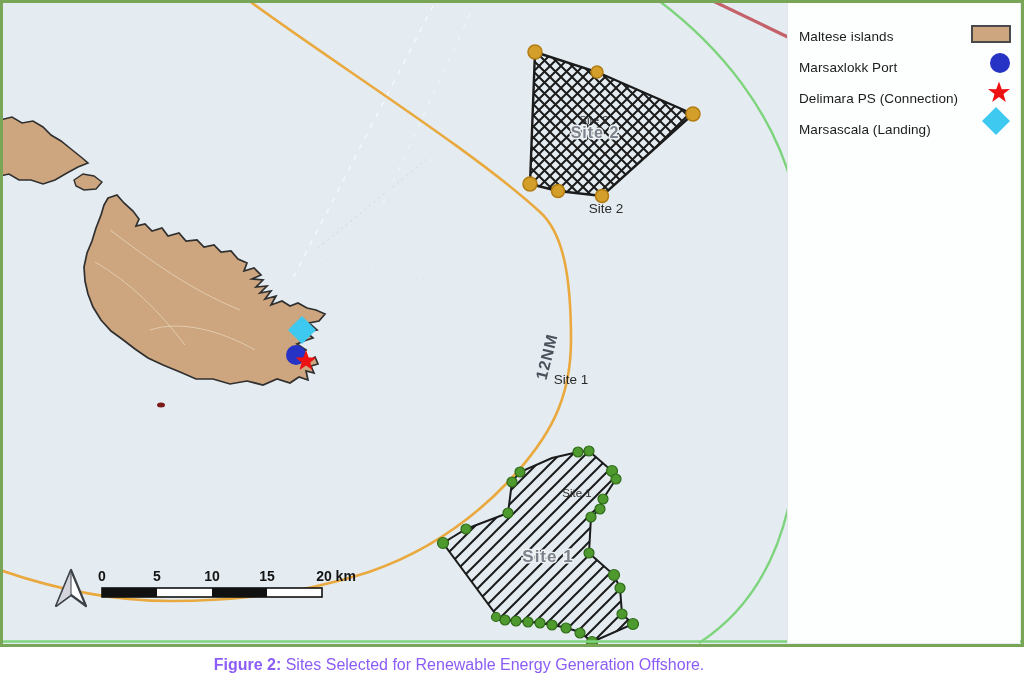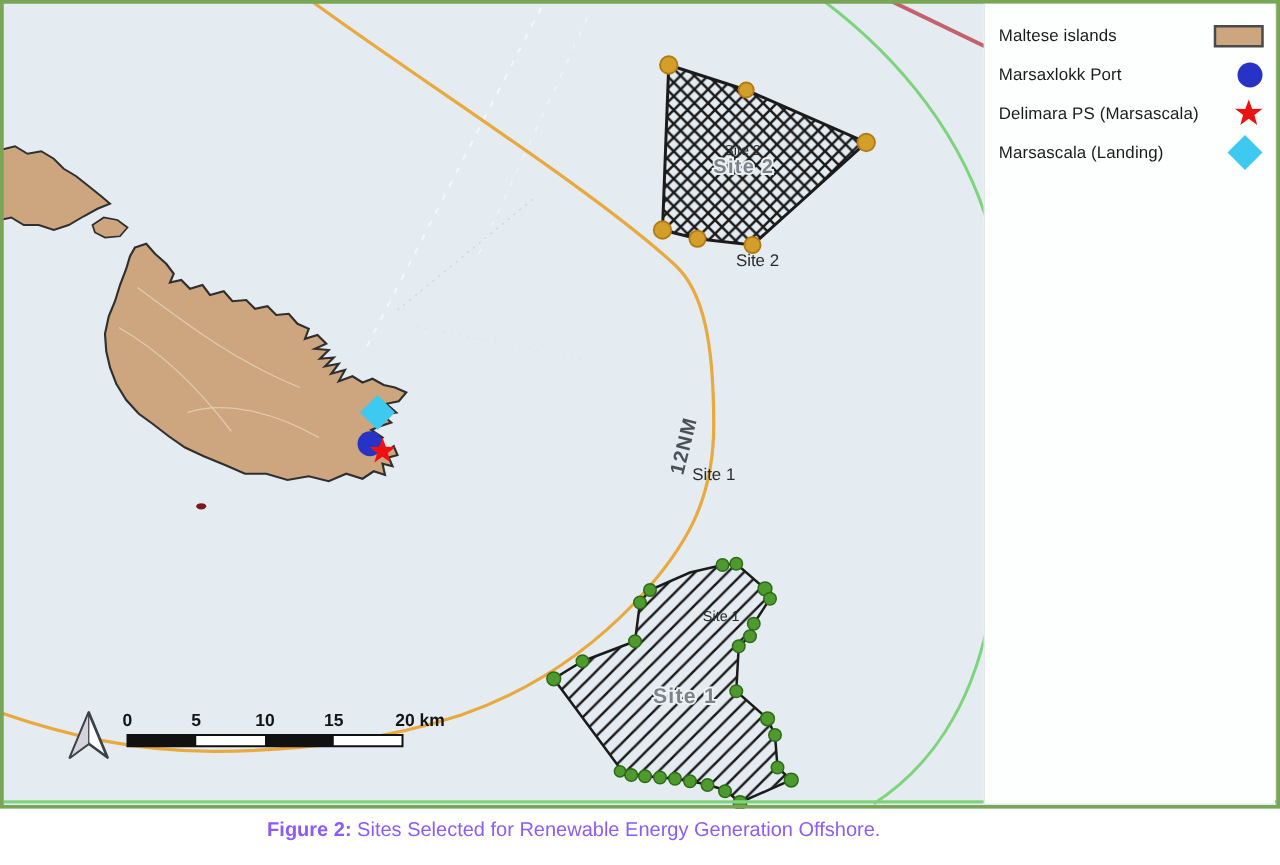--- a/index.html
+++ b/index.html
@@ -1,21 +1,21 @@
 <!DOCTYPE html>
 <html><head>
 <meta charset="utf-8">
 <style>
   html,body{margin:0;padding:0;}
   .page{position:relative;width:1024px;height:692px;background:#ffffff;overflow:hidden;
         font-family:"Liberation Sans",sans-serif;}
   .map-svg{position:absolute;left:0;top:0;}
   .legend{position:absolute;top:3px;right:4px;bottom:49px;left:787px;background:#fdfefe;
           border-left:1px solid #e3e7ea;padding:10px 8px 0 11px;box-sizing:border-box;}
-  .legend-row{display:flex;justify-content:space-between;align-items:center;height:31px;}
+  .legend-row{display:flex;justify-content:space-between;align-items:flex-end;height:31px;}
   .legend-label{font-size:13.5px;color:#1b1b1b;letter-spacing:0.1px;}
   .legend-swatch{flex:none;}
   .caption{position:absolute;left:0;top:656px;width:1024px;box-sizing:border-box;
            padding-right:106px;text-align:center;font-size:16px;color:#8b5cf6;}
   .caption .bold{font-weight:bold;}
   
   text{font-family:"Liberation Sans",sans-serif;}
   .lbl-dark{fill:#2a2a2a;}
   .lbl-gray{fill:#7c828c;stroke:#eef2f4;stroke-width:3px;paint-order:stroke;font-weight:bold;letter-spacing:1px;}
   .nm-label{fill:#4a515b;font-size:16px;font-weight:bold;letter-spacing:1px;}
@@ -146,21 +146,21 @@
         <rect x="2" y="2" width="38" height="16" fill="#cda57e" stroke="#4a4a4a" stroke-width="2"></rect>
       </svg>
     </div>
     <div class="legend-row">
       <span class="legend-label">Marsaxlokk Port</span>
       <svg class="legend-swatch" width="24" height="24" viewBox="0 0 24 24">
         <circle cx="12" cy="12" r="10" fill="#2733c5"></circle>
       </svg>
     </div>
     <div class="legend-row">
-      <span class="legend-label">Delimara PS (Marsascala)</span>
+      <span class="legend-label">Delimara PS (Connection)</span>
       <svg class="legend-swatch" width="26" height="26" viewBox="0 0 26 26">
         <path d="M13,1.5 L15.8,9.2 L24,9 L17.5,14 L19.8,21.9 L13,17 L6.2,21.9 L8.5,14 L2,9 L10.2,9.2 Z" fill="#ee1111"></path>
       </svg>
     </div>
     <div class="legend-row">
       <span class="legend-label">Marsascala (Landing)</span>
       <svg class="legend-swatch" width="32" height="32" viewBox="0 0 32 32">
         <path d="M16,2 L30,16 L16,30 L2,16 Z" fill="#3ec9f0"></path>
       </svg>
     </div>

